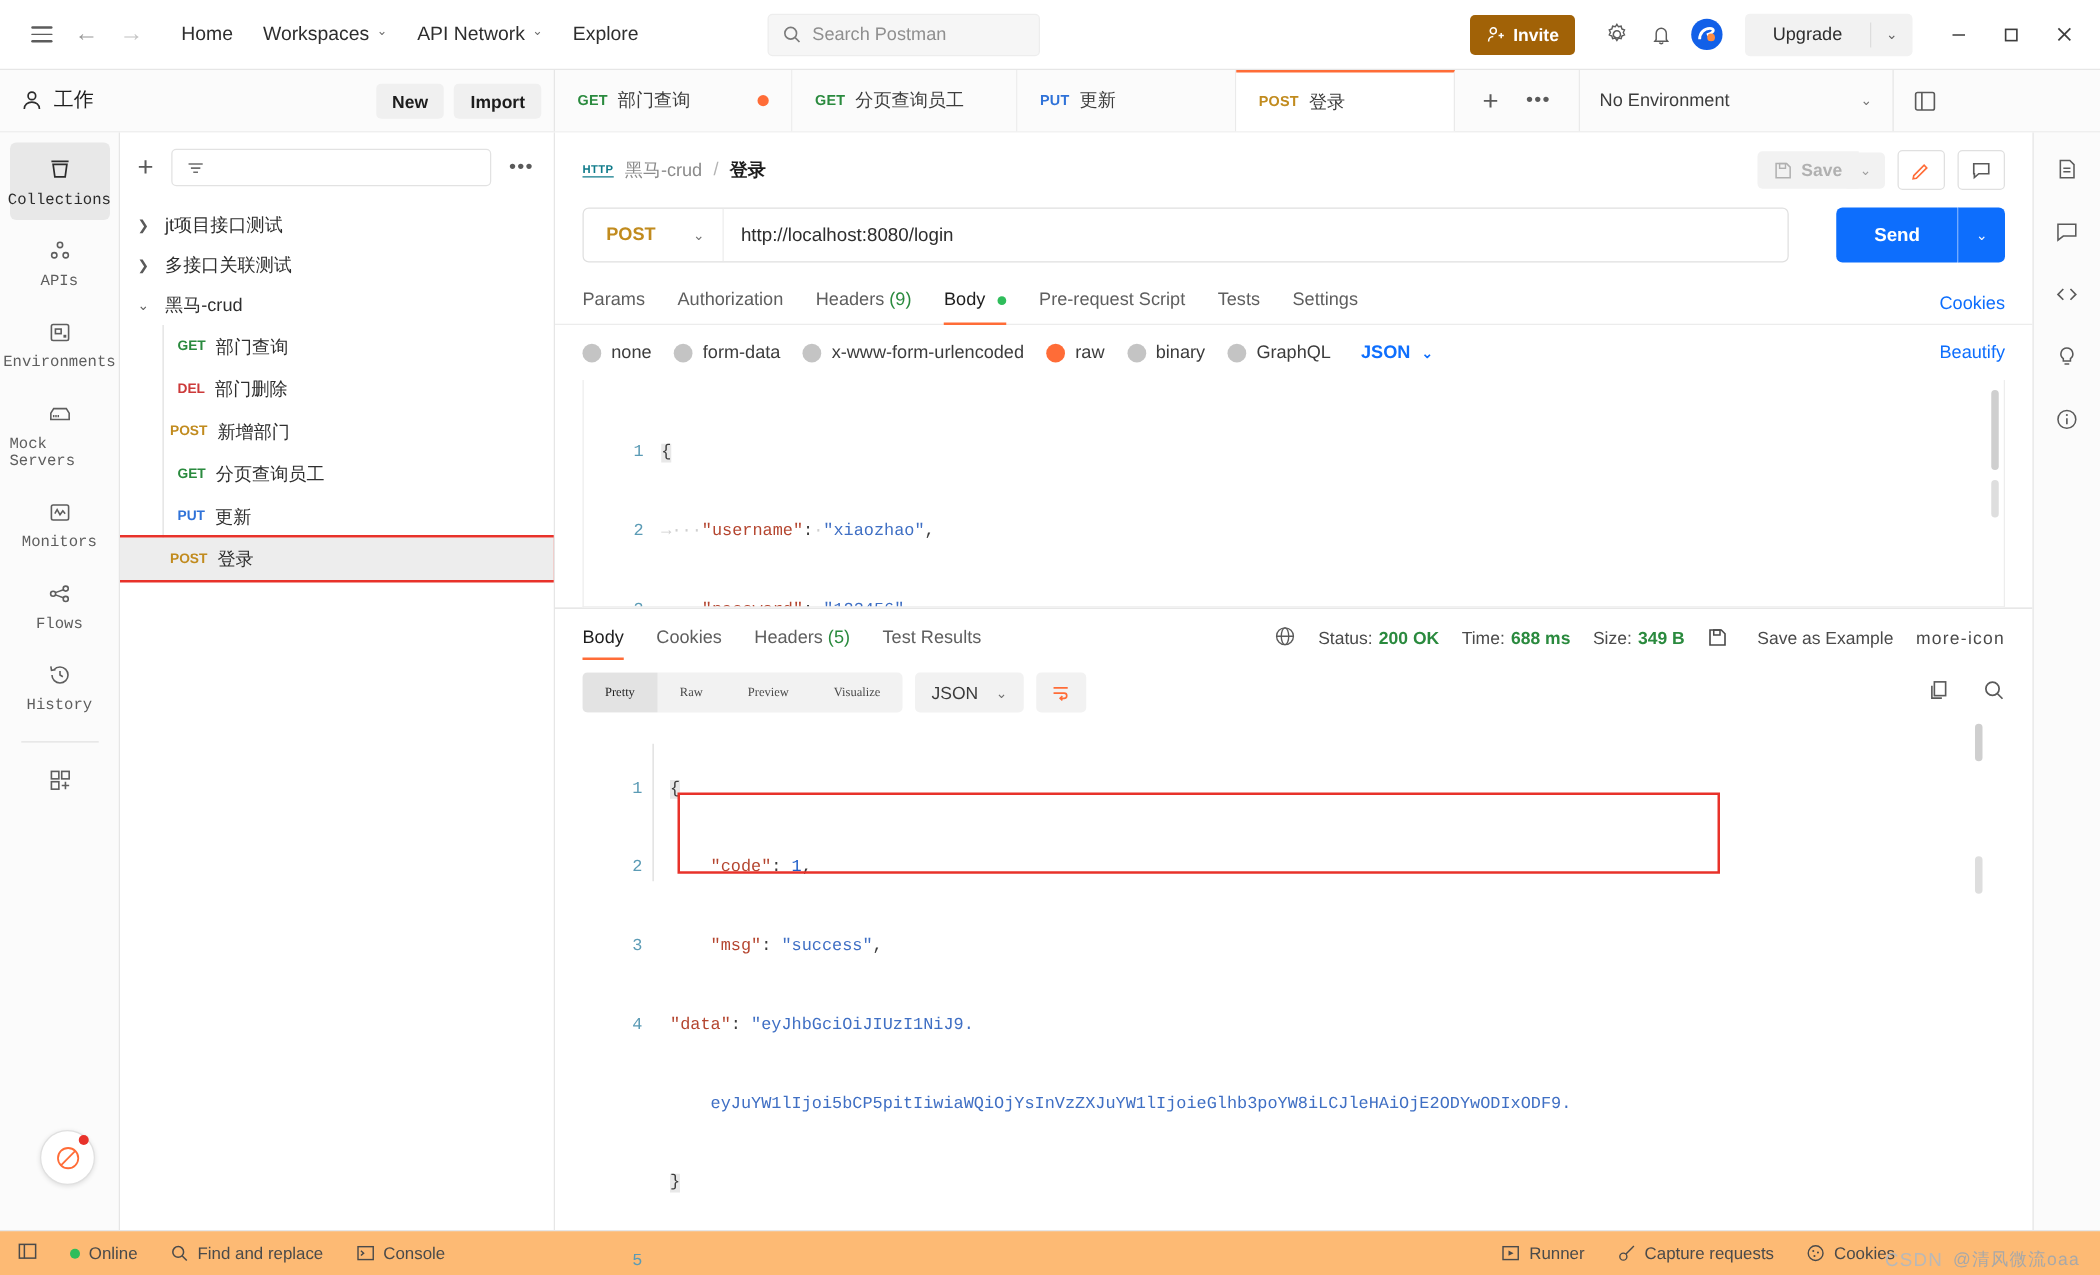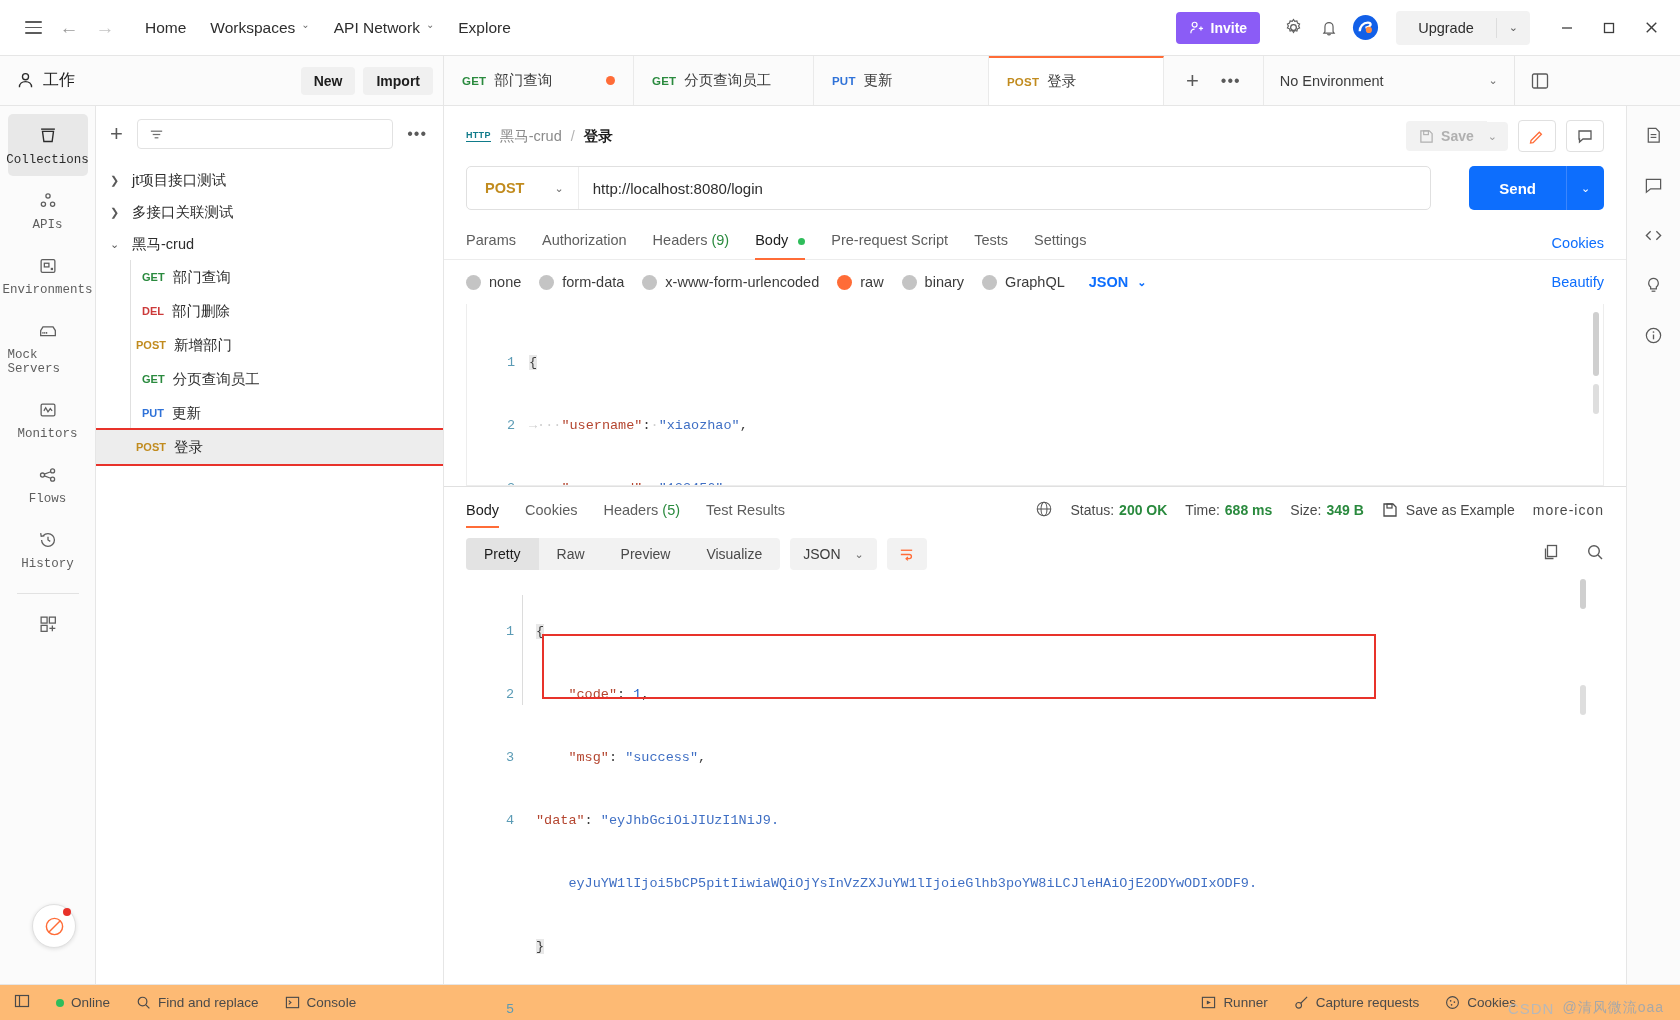--- a/index.html
+++ b/index.html
@@ -37,21 +37,21 @@
   .search-wrap {
     flex: 0 0 auto; margin-left: 90px;
     width: 218px; height: 34px;
     background: #f6f6f6; border: 1px solid #ededed; border-radius: 4px;
     display: flex; align-items: center; gap: 9px; padding: 0 11px;
     cursor: text;
   }
   .search-wrap .ph { font-size: 14.5px; color: #8f8f8f; }
   .spacer { flex: 1 1 auto; }
   .invite-btn {
-    background: #8b5cf6; color: #fff; font-size: 14px; font-weight: bold;
+    background: #a16207; color: #fff; font-size: 14px; font-weight: bold;
     height: 32px; padding: 0 13px; border-radius: 4px;
     display: flex; align-items: center; gap: 7px; cursor: pointer;
   }
   .upgrade-group {
     display: flex; align-items: center; background: #f2f2f2; border-radius: 4px;
     height: 34px; margin-left: 12px; overflow: hidden;
   }
   .upgrade-group .u-lbl { font-size: 14.5px; color: #2e2e2e; padding: 0 22px; cursor: pointer; }
   .upgrade-group .u-div { width: 1px; height: 20px; background: #ddd; }
   .upgrade-group .u-car { padding: 0 12px; font-size: 11px; color: #5c5c5c; cursor: pointer; }
@@ -208,24 +208,24 @@
   
   .respsec { flex: 1 1 auto; border-top: 1px solid #e0e0e0; display: flex; flex-direction: column; min-height: 0; }
   .resp-tabs { display: flex; align-items: center; padding: 0 22px; height: 46px; }
   .rs-tab { font-size: 14.5px; color: #5e5e5e; margin-right: 26px; cursor: pointer; position: relative; height: 100%; display:flex; align-items:center; }
   .rs-tab.active { color: #1d1d1d; }
   .rs-tab.active::after { content:""; position:absolute; left:0; right:0; bottom: 5px; height: 2.5px; background:#ff6c37; }
   .rs-tab .cnt { color: #2a8a3e; }
   .resp-meta { margin-left: auto; display: flex; align-items: center; gap: 18px; font-size: 14px; color: #4a4a4a; }
   .resp-meta .g { color: #2a8a3e; font-weight: bold; }
   .resp-meta .item { display: flex; align-items: center; gap: 5px; }
-  .sae { display: flex; align-items: center; gap: 8px; cursor: pointer; justify-content: space-between; }
+  .sae { display: flex; align-items: center; gap: 24px; cursor: pointer; justify-content: space-between; }
   .resp-toolbar { display: flex; align-items: center; gap: 10px; padding: 0 22px 0 22px; height: 42px; }
   .seg { display: flex; background: #f2f2f2; border-radius: 4px; overflow: hidden; height: 32px; }
-  .seg div { padding: 0 18px; font-size: 14px; color: #4a4a4a; display: flex; align-items: center; cursor: pointer; }
+  .seg div { padding: 0 18px; font-size: 10px; color: #4a4a4a; display: flex; align-items: center; cursor: pointer; font-family: Liberation Serif, serif; }
   .seg div.active { background: #e3e3e3; color: #1d1d1d; }
   .fmt-sel { display: flex; align-items: center; gap: 14px; background: #f2f2f2; border-radius: 4px; height: 32px; padding: 0 13px; font-size: 14px; color: #3c3c3c; cursor: pointer; }
   .fmt-sel .cv { font-size: 11px; color: #6e6e6e; }
   .wrap-btn { width: 40px; height: 32px; background: #f2f2f2; border-radius: 4px; display: flex; align-items: center; justify-content: center; cursor: pointer; color: #ff6c37; }
   .tool-right { margin-left: auto; display: flex; align-items: center; gap: 26px; color: #5a5a5a; }
 
   .resp-body { position: relative; flex: 1 1 auto; margin: 0 22px; min-height: 0; }
   .redbox { position: absolute; border: 2.5px solid #e8322a; pointer-events: none; }
 
   
@@ -283,20 +283,27 @@
       </div>
       <div class="tb-link">
         <span>API Network</span>
         <span class="caret">⌄</span>
       </div>
       <div class="tb-link">
         <span>Explore</span>
       </div>
     </div>
 
+    <div class="search-wrap">
+      <svg width="15" height="15" viewBox="0 0 16 16">
+        <circle cx="7" cy="7" r="5" fill="none" stroke="#7a7a7a" stroke-width="1.4"></circle>
+        <line x1="10.8" y1="10.8" x2="14.5" y2="14.5" stroke="#7a7a7a" stroke-width="1.4"></line>
+      </svg>
+      <span class="ph">Search Postman</span>
+    </div>
 
     <div class="spacer"></div>
 
     <div class="invite-btn">
       <svg width="15" height="15" viewBox="0 0 16 16">
         <circle cx="6" cy="5" r="2.6" fill="none" stroke="#fff" stroke-width="1.3"></circle>
         <path d="M2 14c0-2.6 1.8-4.2 4-4.2" fill="none" stroke="#fff" stroke-width="1.3"></path>
         <line x1="10.5" y1="9" x2="15" y2="9" stroke="#fff" stroke-width="1.3"></line>
         <line x1="12.75" y1="6.8" x2="12.75" y2="11.2" stroke="#fff" stroke-width="1.3"></line>
       </svg>

